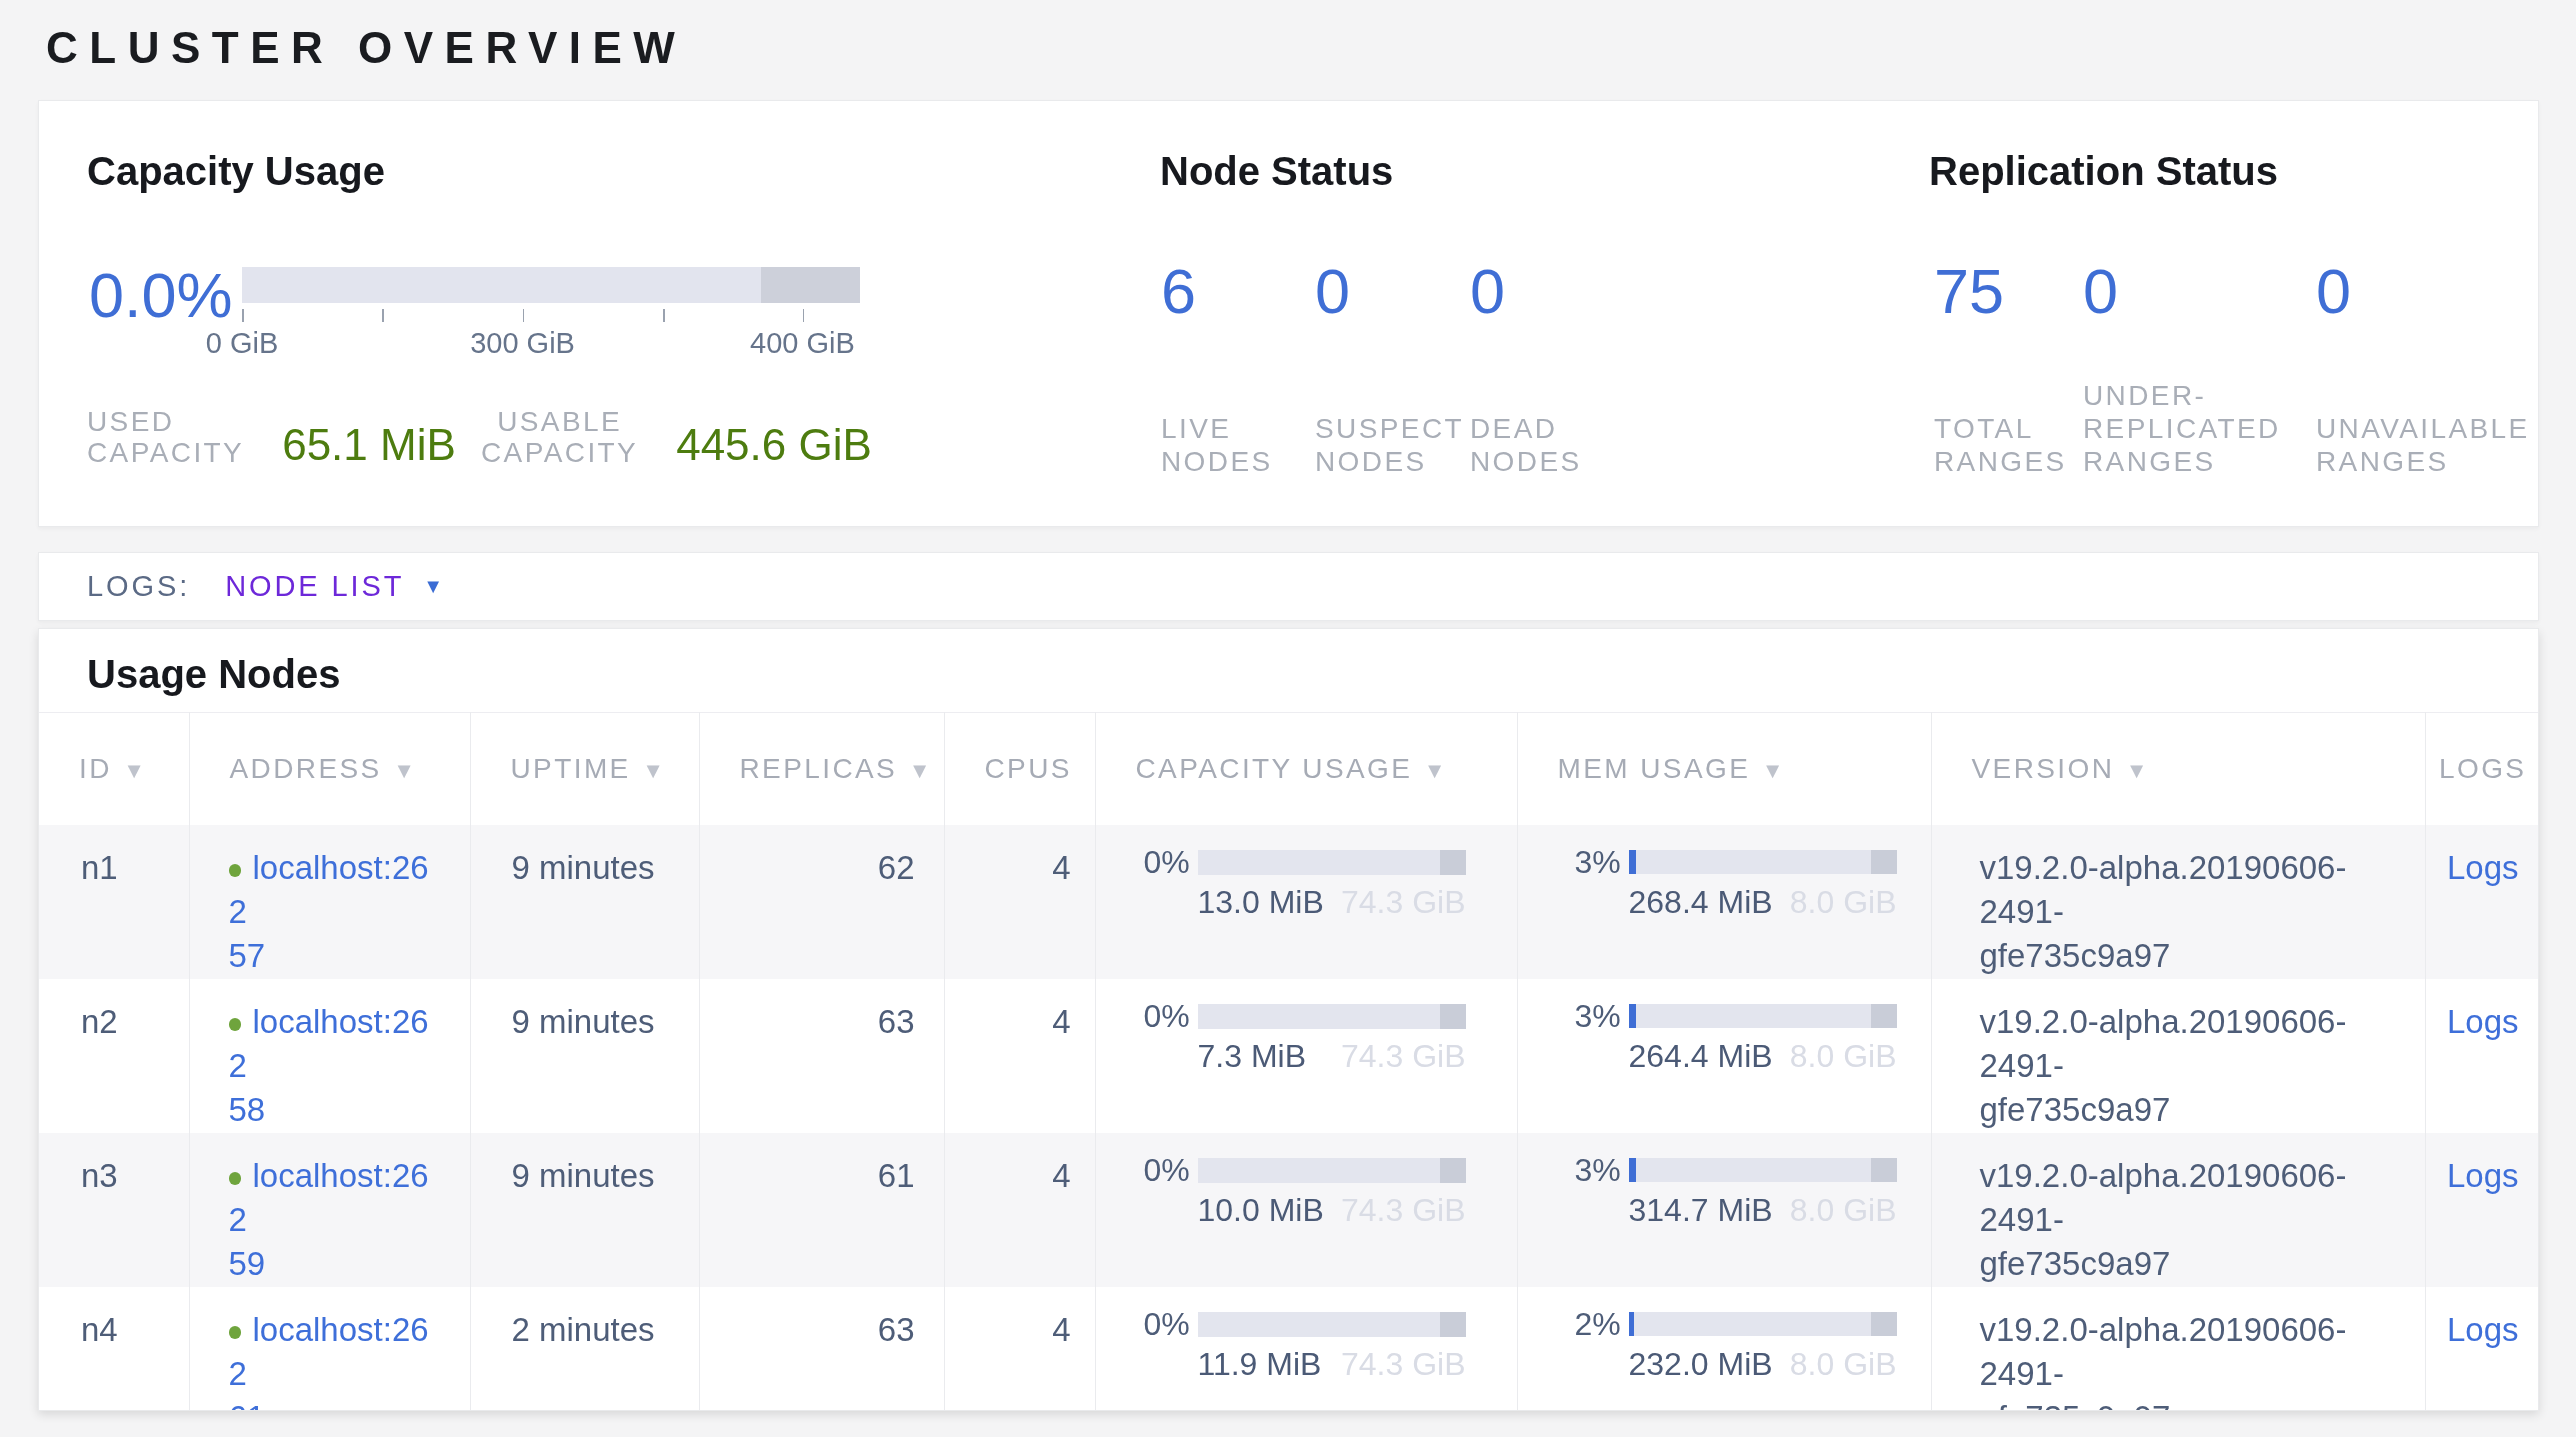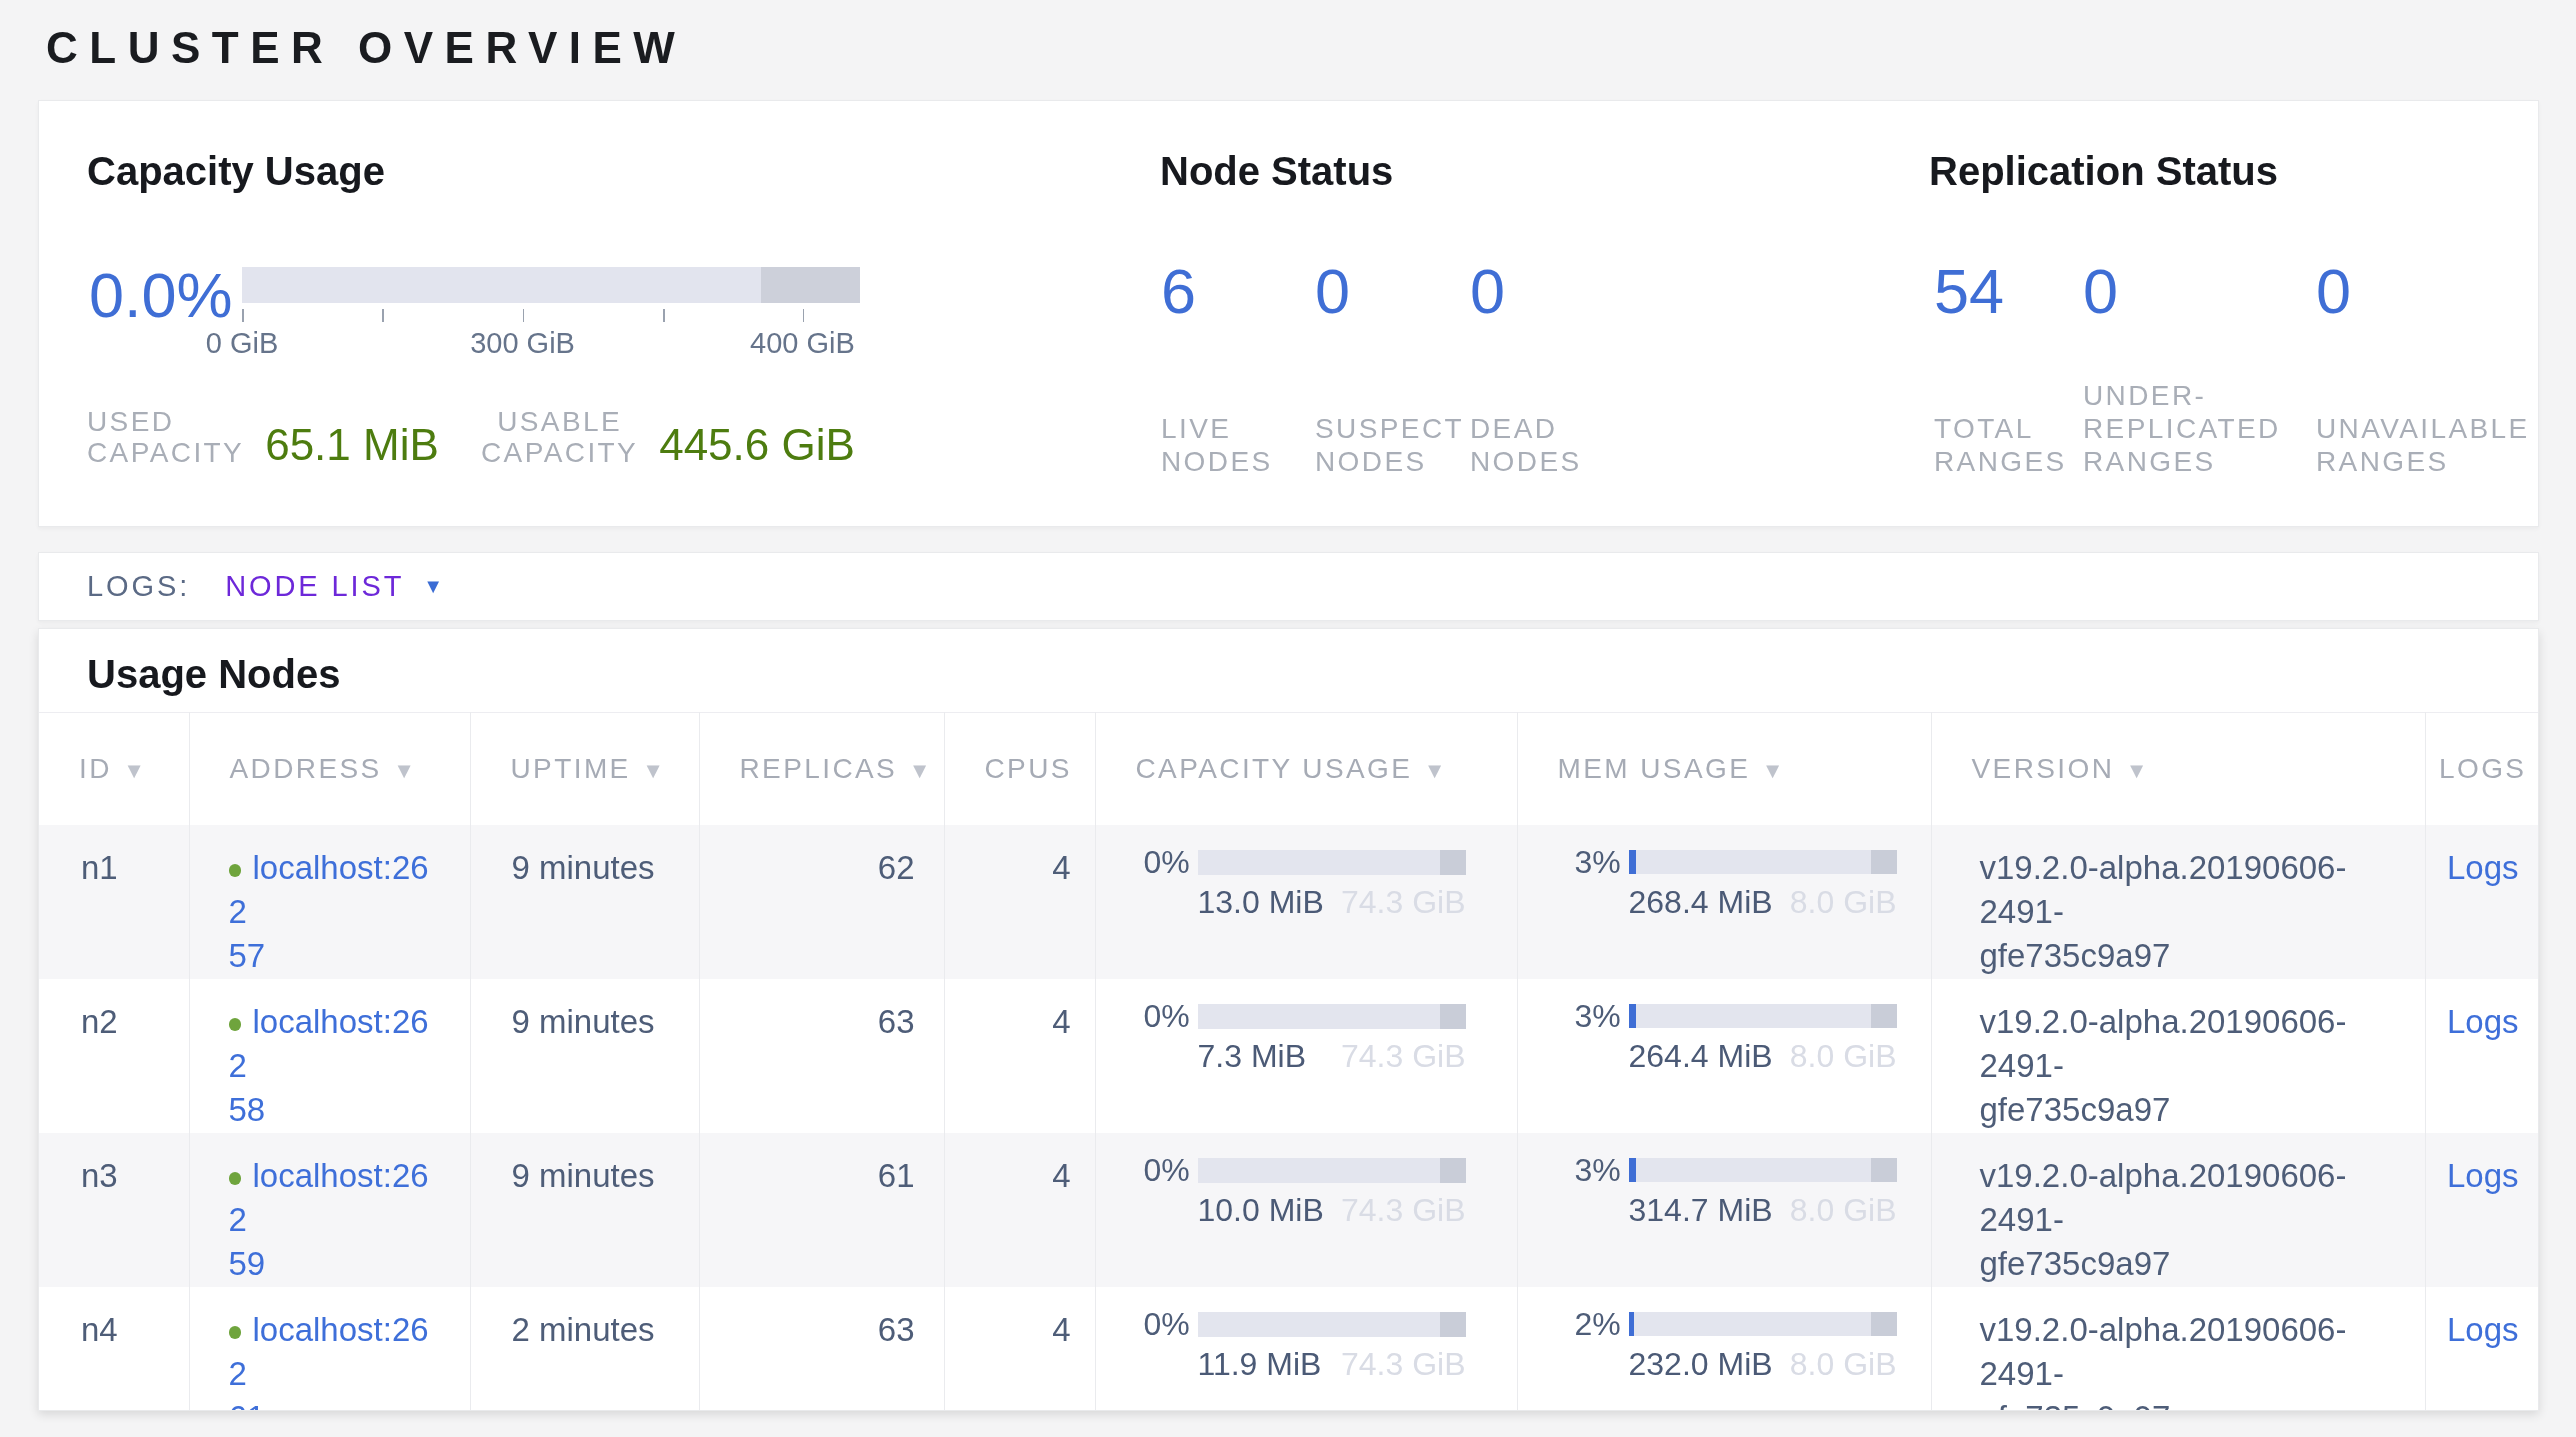--- a/index.html
+++ b/index.html
@@ -31,21 +31,21 @@
 
   .barchart{position:absolute;left:203px;top:166px;width:618px;}
   .bc-track{position:relative;width:618px;height:36px;background:#e2e4ee;overflow:hidden;}
   .bc-endcap{position:absolute;right:0;top:0;height:100%;background:#cdd0da;}
   .bc-fill{position:absolute;left:0;top:0;height:100%;background:#3f6ed5;}
   .bc-ticks{position:relative;height:14.4px;margin-top:5.8px;}
   .bc-tick{position:absolute;top:0;width:1.9px;height:13.4px;background:#9aa2af;}
   .bc-labels{position:relative;height:31px;margin-top:3.8px;}
   .bc-label{position:absolute;transform:translateX(-50%);font-size:29px;color:#66748b;white-space:nowrap;}
 
-  .cap-detail{position:absolute;top:305px;display:flex;align-items:flex-end;gap:21px;}
+  .cap-detail{position:absolute;top:305px;display:flex;align-items:flex-end;gap:38px;}
   #cap-used{left:48px;} #cap-usable{left:442px;text-align:center;}
   .cap-label{font-size:28px;line-height:31px;letter-spacing:2.4px;color:#a9aeb7;}
   .cap-value{font-size:44px;color:#4d7c0f;margin-bottom:-1.9px;white-space:nowrap;}
 
   .metrics{position:absolute;top:159px;bottom:48px;display:flex;}
   #ns-metrics{left:1122px;} #rs-metrics{left:1895px;}
   .metric{display:flex;flex-direction:column;justify-content:space-between;}
   #ns-metrics .metric:nth-child(1){width:154px;}
   #ns-metrics .metric:nth-child(2){width:155px;}
   #ns-metrics .metric:nth-child(3){width:192px;}
@@ -166,21 +166,21 @@
       <div class="metric">
         <div class="metric-value">0</div>
         <div class="metric-label">
           <div>DEAD</div>
           <div>NODES</div>
         </div>
       </div>
     </div>
   <div class="metrics" id="rs-metrics">
       <div class="metric">
-        <div class="metric-value">54</div>
+        <div class="metric-value">75</div>
         <div class="metric-label">
           <div>TOTAL</div>
           <div>RANGES</div>
         </div>
       </div>
       <div class="metric">
         <div class="metric-value">0</div>
         <div class="metric-label">
           <div>UNDER-</div>
           <div>REPLICATED</div>

